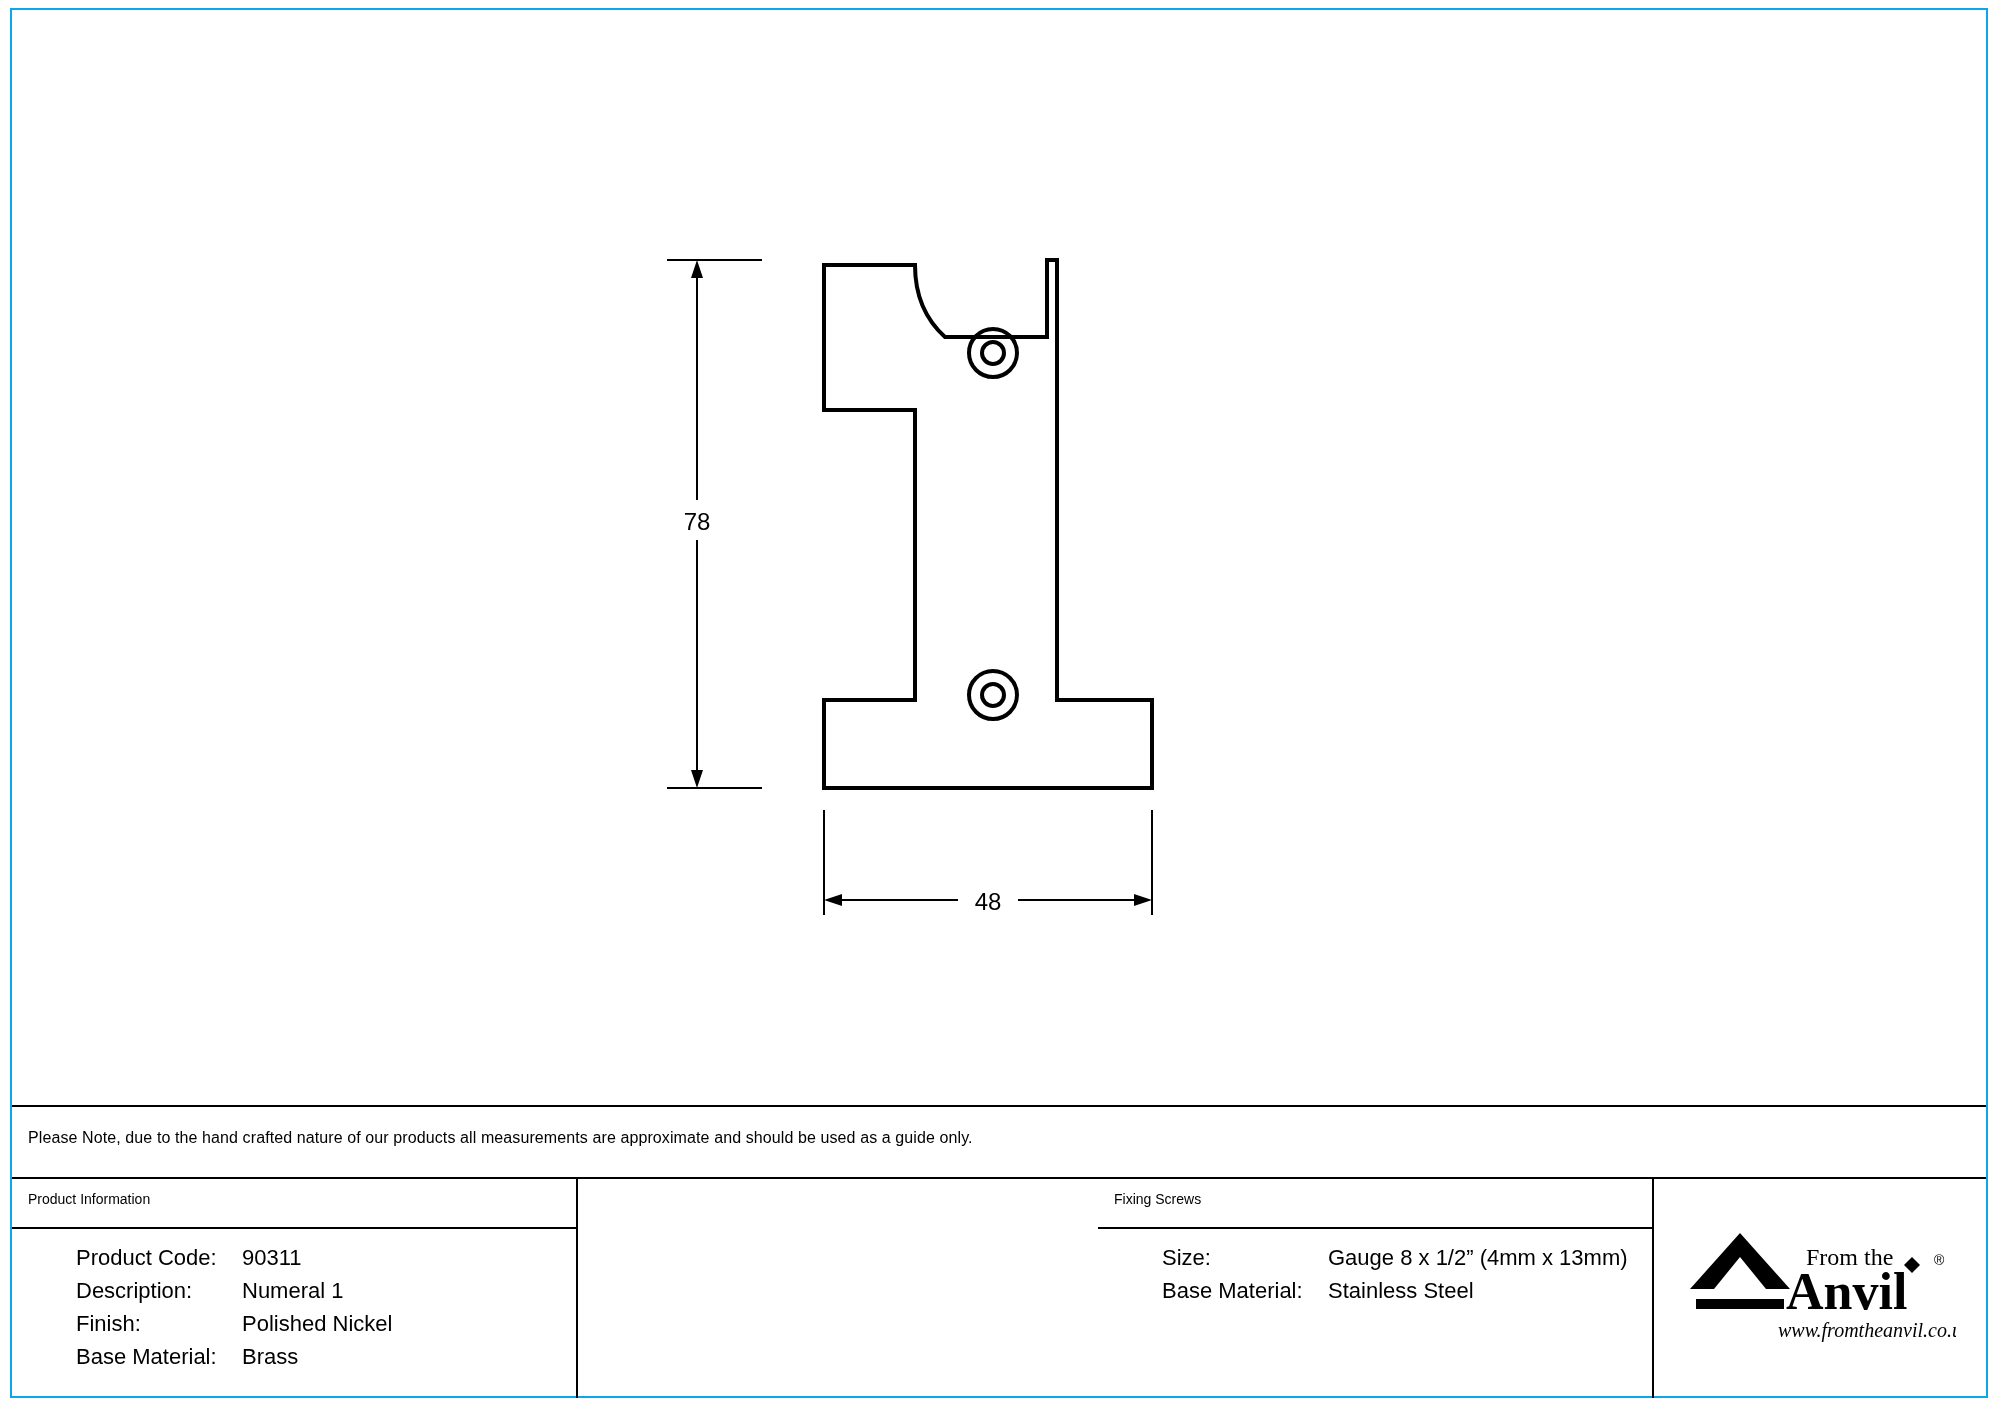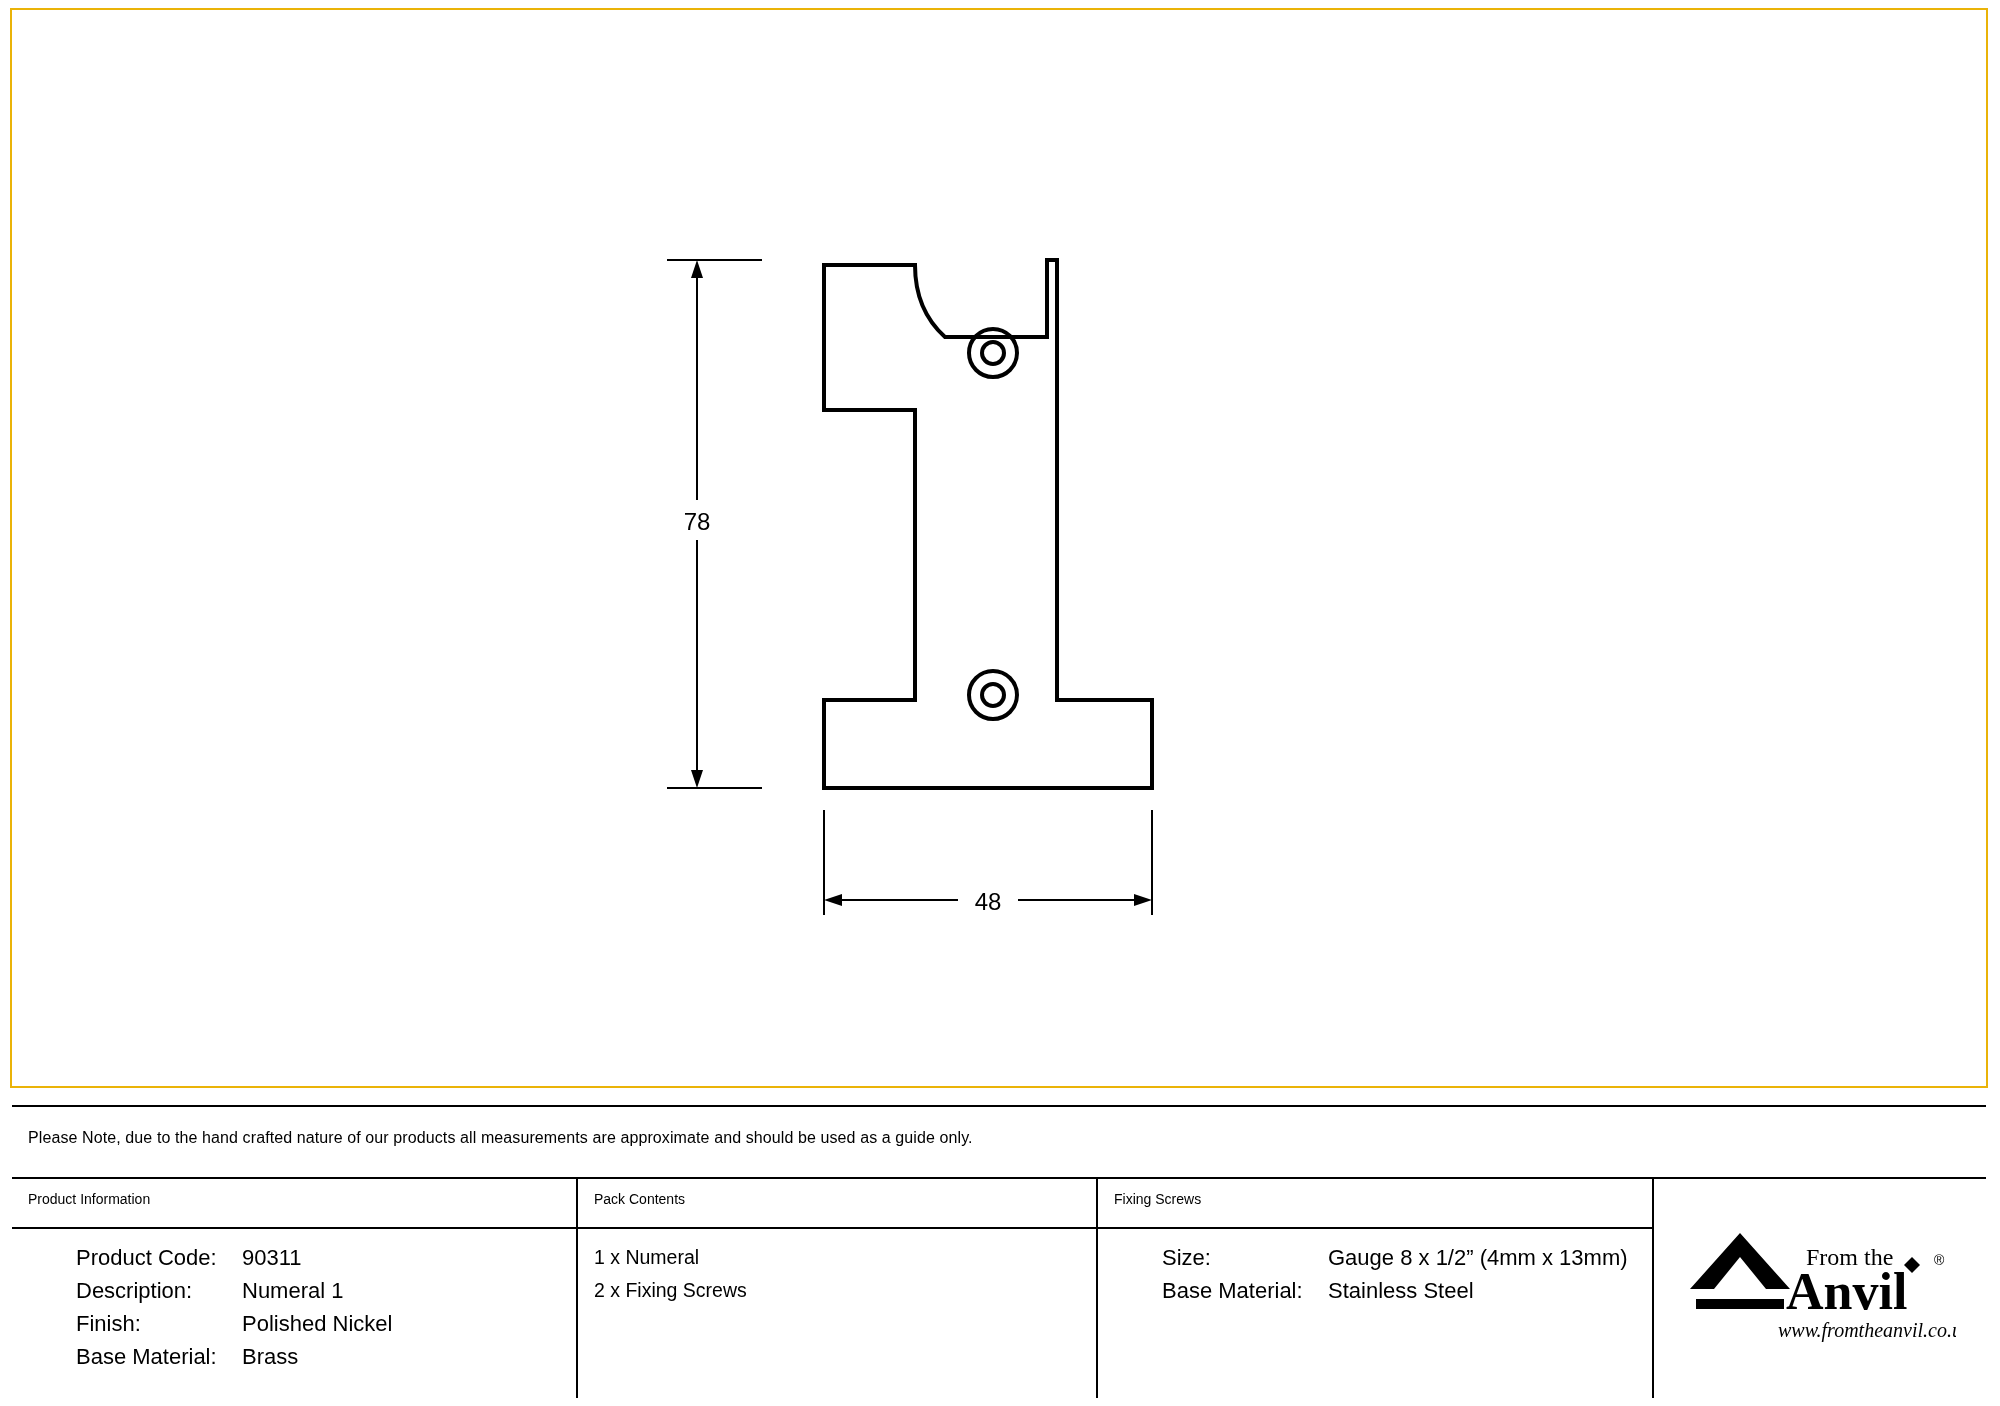--- a/index.html
+++ b/index.html
@@ -14,22 +14,22 @@
     color: #000000;
     position: relative;
     overflow: hidden;
   }
 
   .sheet {
     position: absolute;
     left: 10px;
     top: 8px;
     width: 1978px;
-    height: 1080px;
-    border: 2px solid #eab308;
+    height: 1390px;
+    border: 2px solid #0ea5e9;
     box-sizing: border-box;
     background: #ffffff;
   }
 
   
   .drawing-area {
     position: absolute;
     left: 0;
     top: 0;
     width: 100%;
@@ -204,28 +204,20 @@
         </div>
         <div class="kv-row">
           <span class="kv-key">Finish:</span><span class="kv-val">Polished Nickel</span>
         </div>
         <div class="kv-row">
           <span class="kv-key">Base Material:</span><span class="kv-val">Brass</span>
         </div>
       </div>
     </div>
 
-    <div class="col col-pack">
-      <div class="col-header">Pack Contents</div>
-      <div class="col-headrule"></div>
-      <div class="plain-list">
-        <div>1 x Numeral</div>
-        <div>2 x Fixing Screws</div>
-      </div>
-    </div>
 
     <div class="col col-screws">
       <div class="col-header">Fixing Screws</div>
       <div class="col-headrule"></div>
       <div class="kv">
         <div class="kv-row">
           <span class="kv-key">Size:</span><span class="kv-val">Gauge 8 x 1/2” (4mm x 13mm)</span>
         </div>
         <div class="kv-row">
           <span class="kv-key">Base Material:</span><span class="kv-val">Stainless Steel</span>

